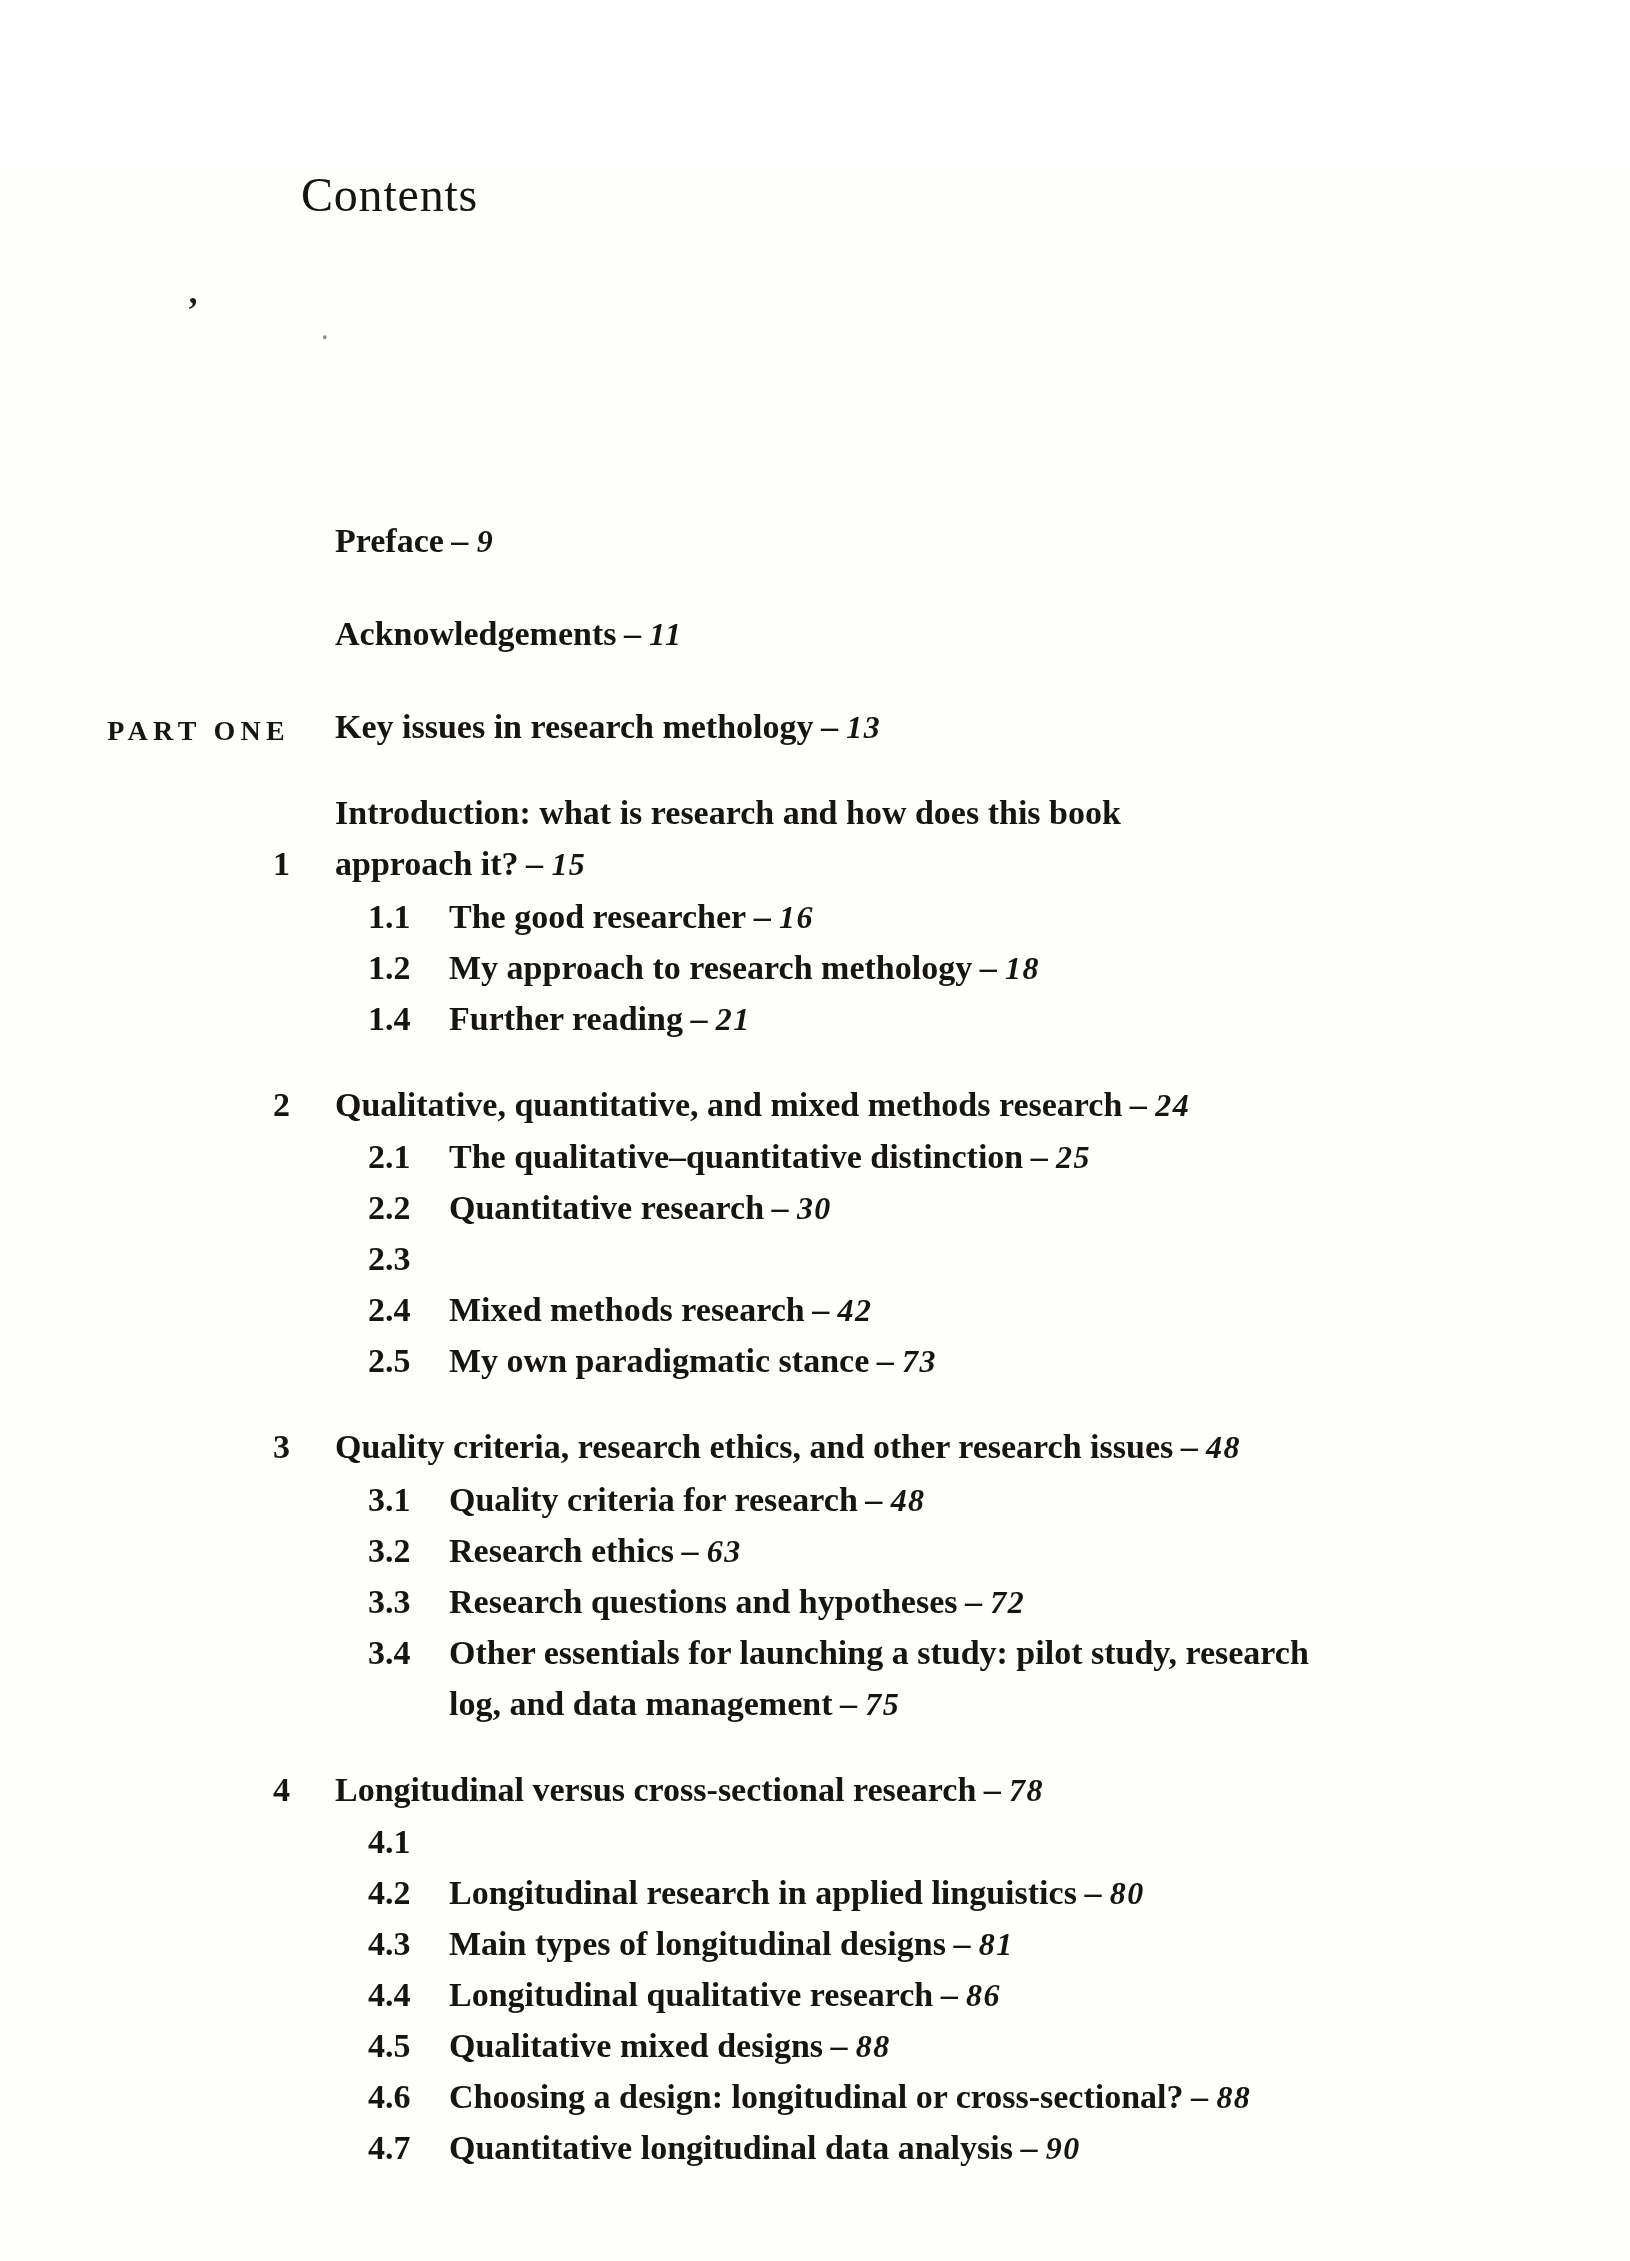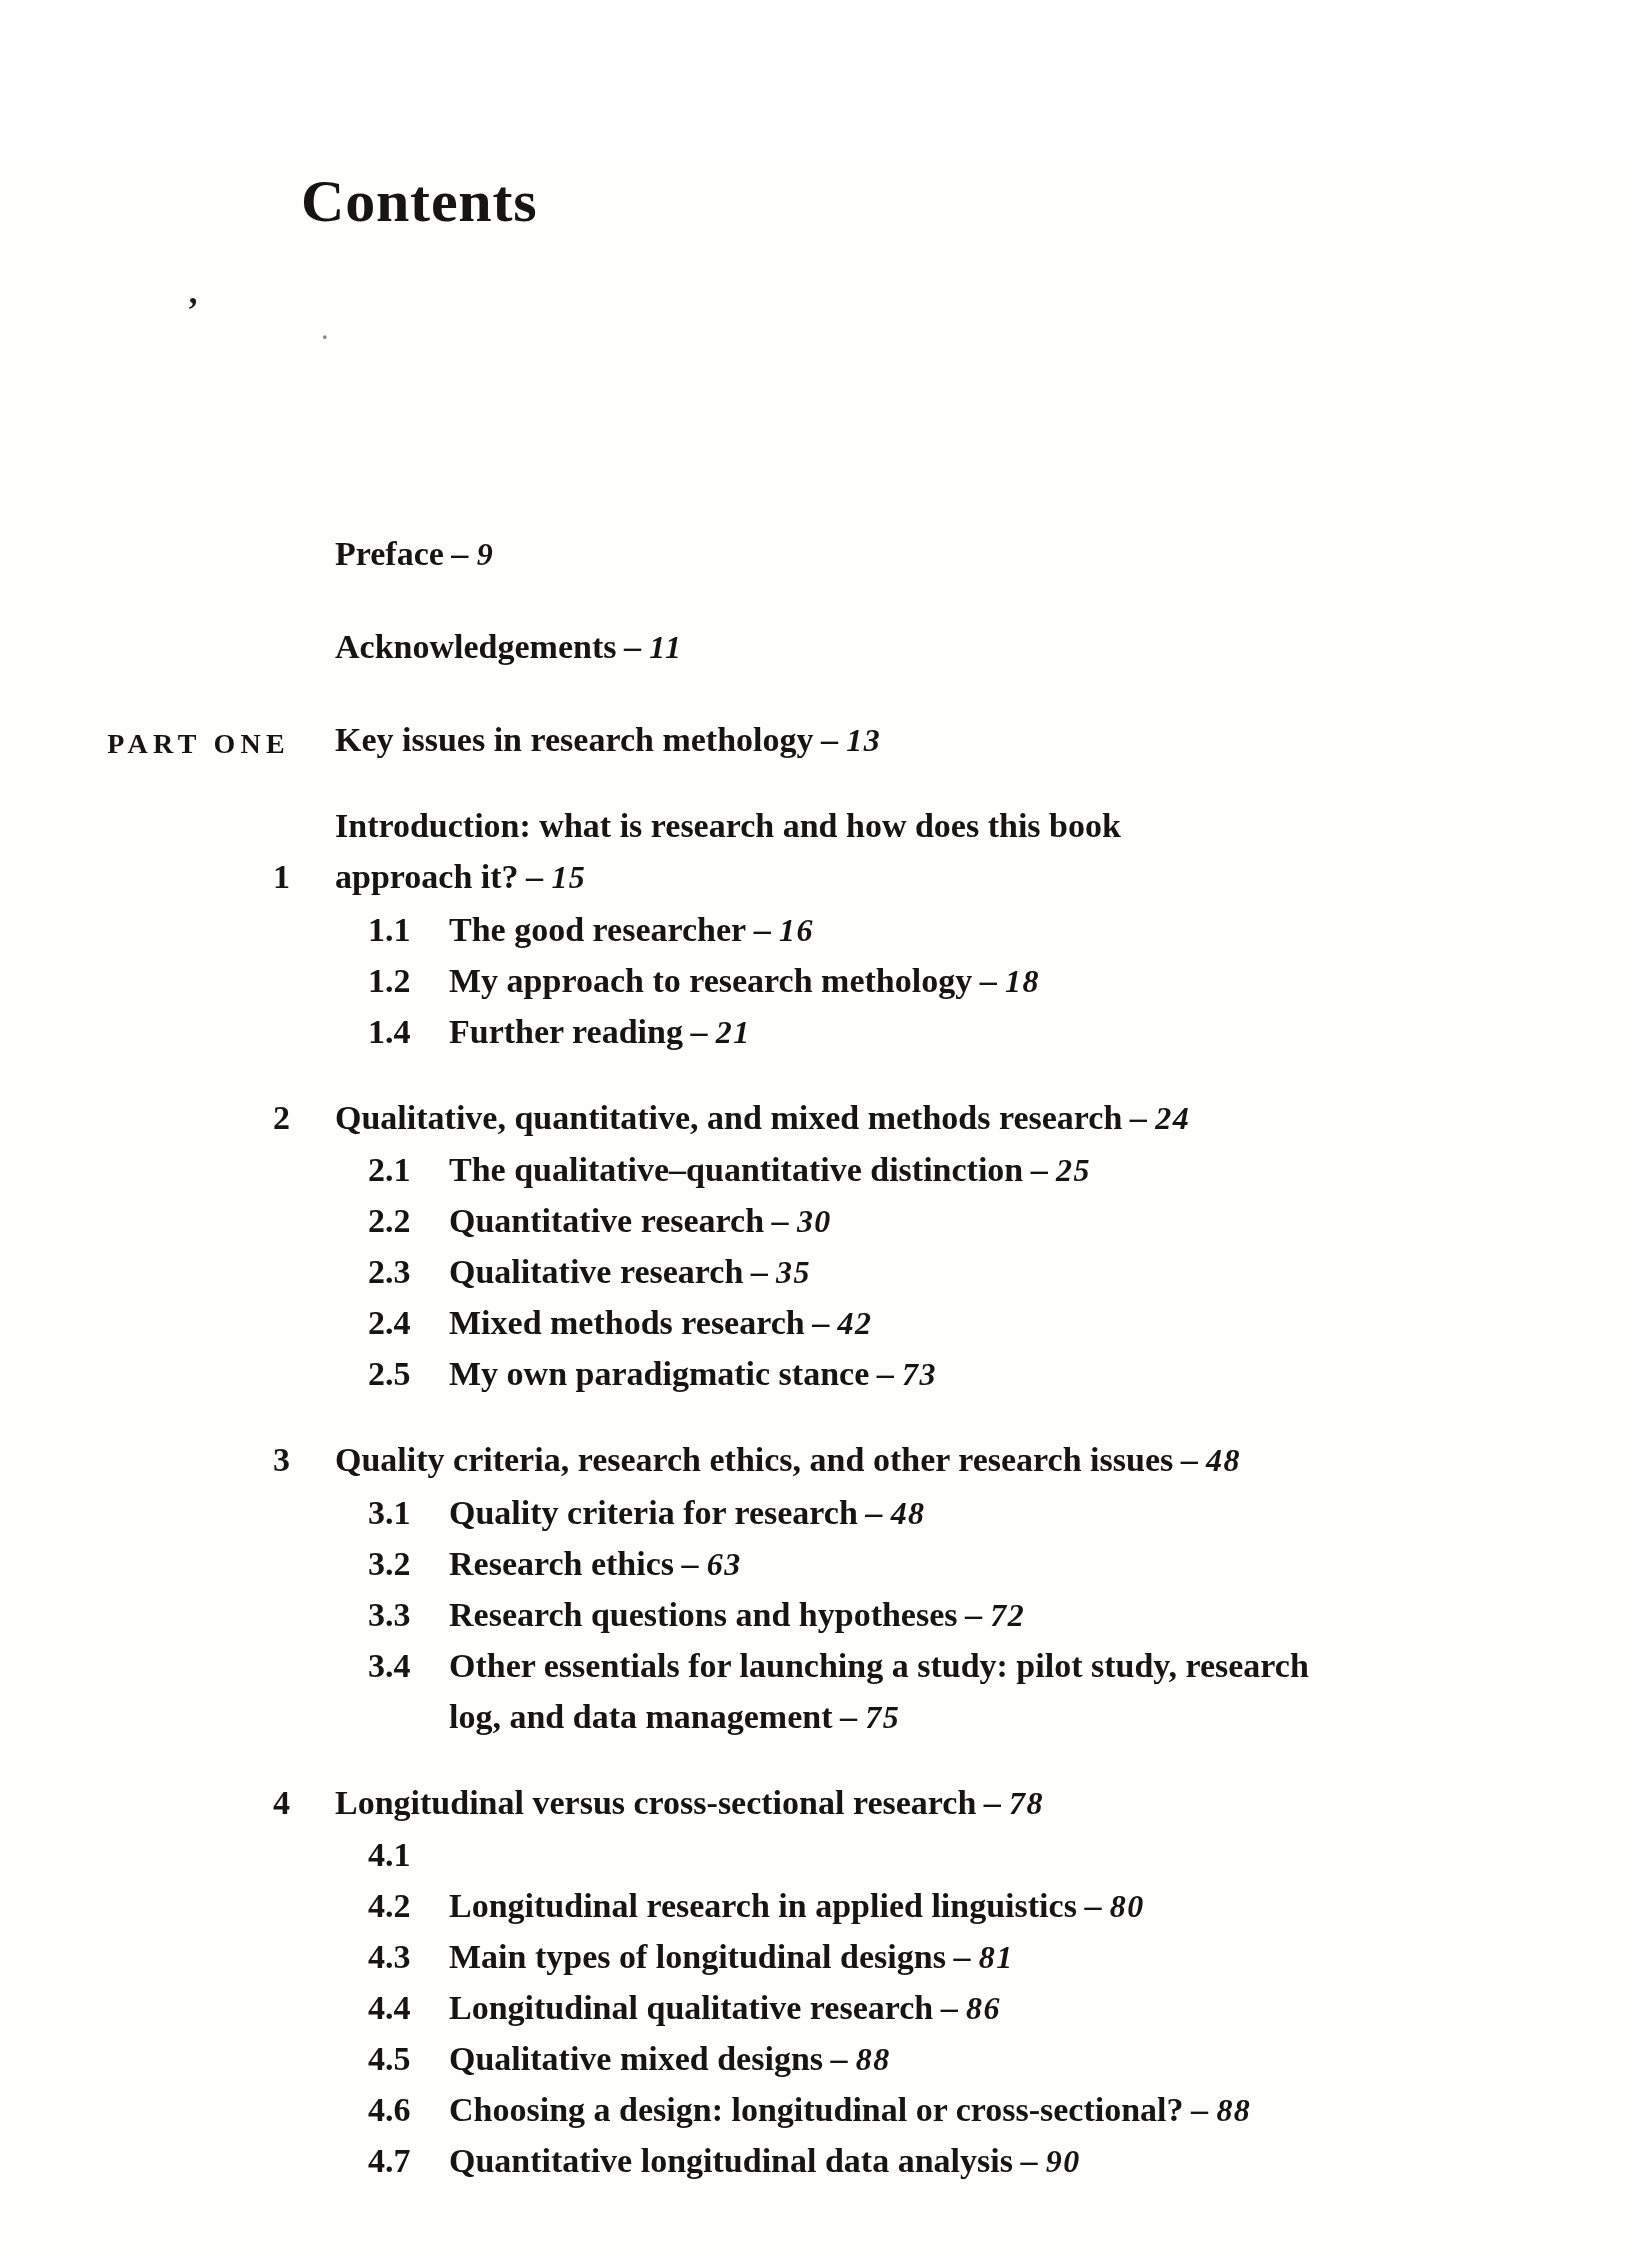--- a/index.html
+++ b/index.html
@@ -25,23 +25,23 @@
   .artifact {
     position: absolute;
     color: #1a1a1a;
     font-weight: 700;
   }
   .artifact-apostrophe { left: 187px; top: 121px; font-size: 35px; }
   .artifact-dot-top { left: 321px; top: 155px; font-size: 22.6px; color: #8a8a8a; }
 
   .doc-title {
     margin: 170px 0 0 301px;
-    font-size: 60px;
+    font-size: 48px;
     line-height: 1.05;
-    font-weight: 700;
+    font-weight: 400;
     letter-spacing: 0.8px;
   }
 
   .toc {
     margin-top: 295px;
     font-size: 34px;
     font-weight: 700;
     line-height: 1.5;
   }
 
@@ -168,21 +168,20 @@
           <div class="section-row">
             <span class="sec-num">2.1</span>
             <span class="sec-title"><span>The qualitative–quantitative distinction</span><span class="dash">–</span><span class="pg">25</span></span>
           </div>
           <div class="section-row">
             <span class="sec-num">2.2</span>
             <span class="sec-title"><span>Quantitative research</span><span class="dash">–</span><span class="pg">30</span></span>
           </div>
           <div class="section-row">
             <span class="sec-num">2.3</span>
-            <span class="sec-title"><span>Qualitative research</span><span class="dash">–</span><span class="pg">35</span></span>
           </div>
           <div class="section-row">
             <span class="sec-num">2.4</span>
             <span class="sec-title"><span>Mixed methods research</span><span class="dash">–</span><span class="pg">42</span></span>
           </div>
           <div class="section-row">
             <span class="sec-num">2.5</span>
             <span class="sec-title"><span>My own paradigmatic stance</span><span class="dash">–</span><span class="pg">73</span></span>
           </div>
         </div>

